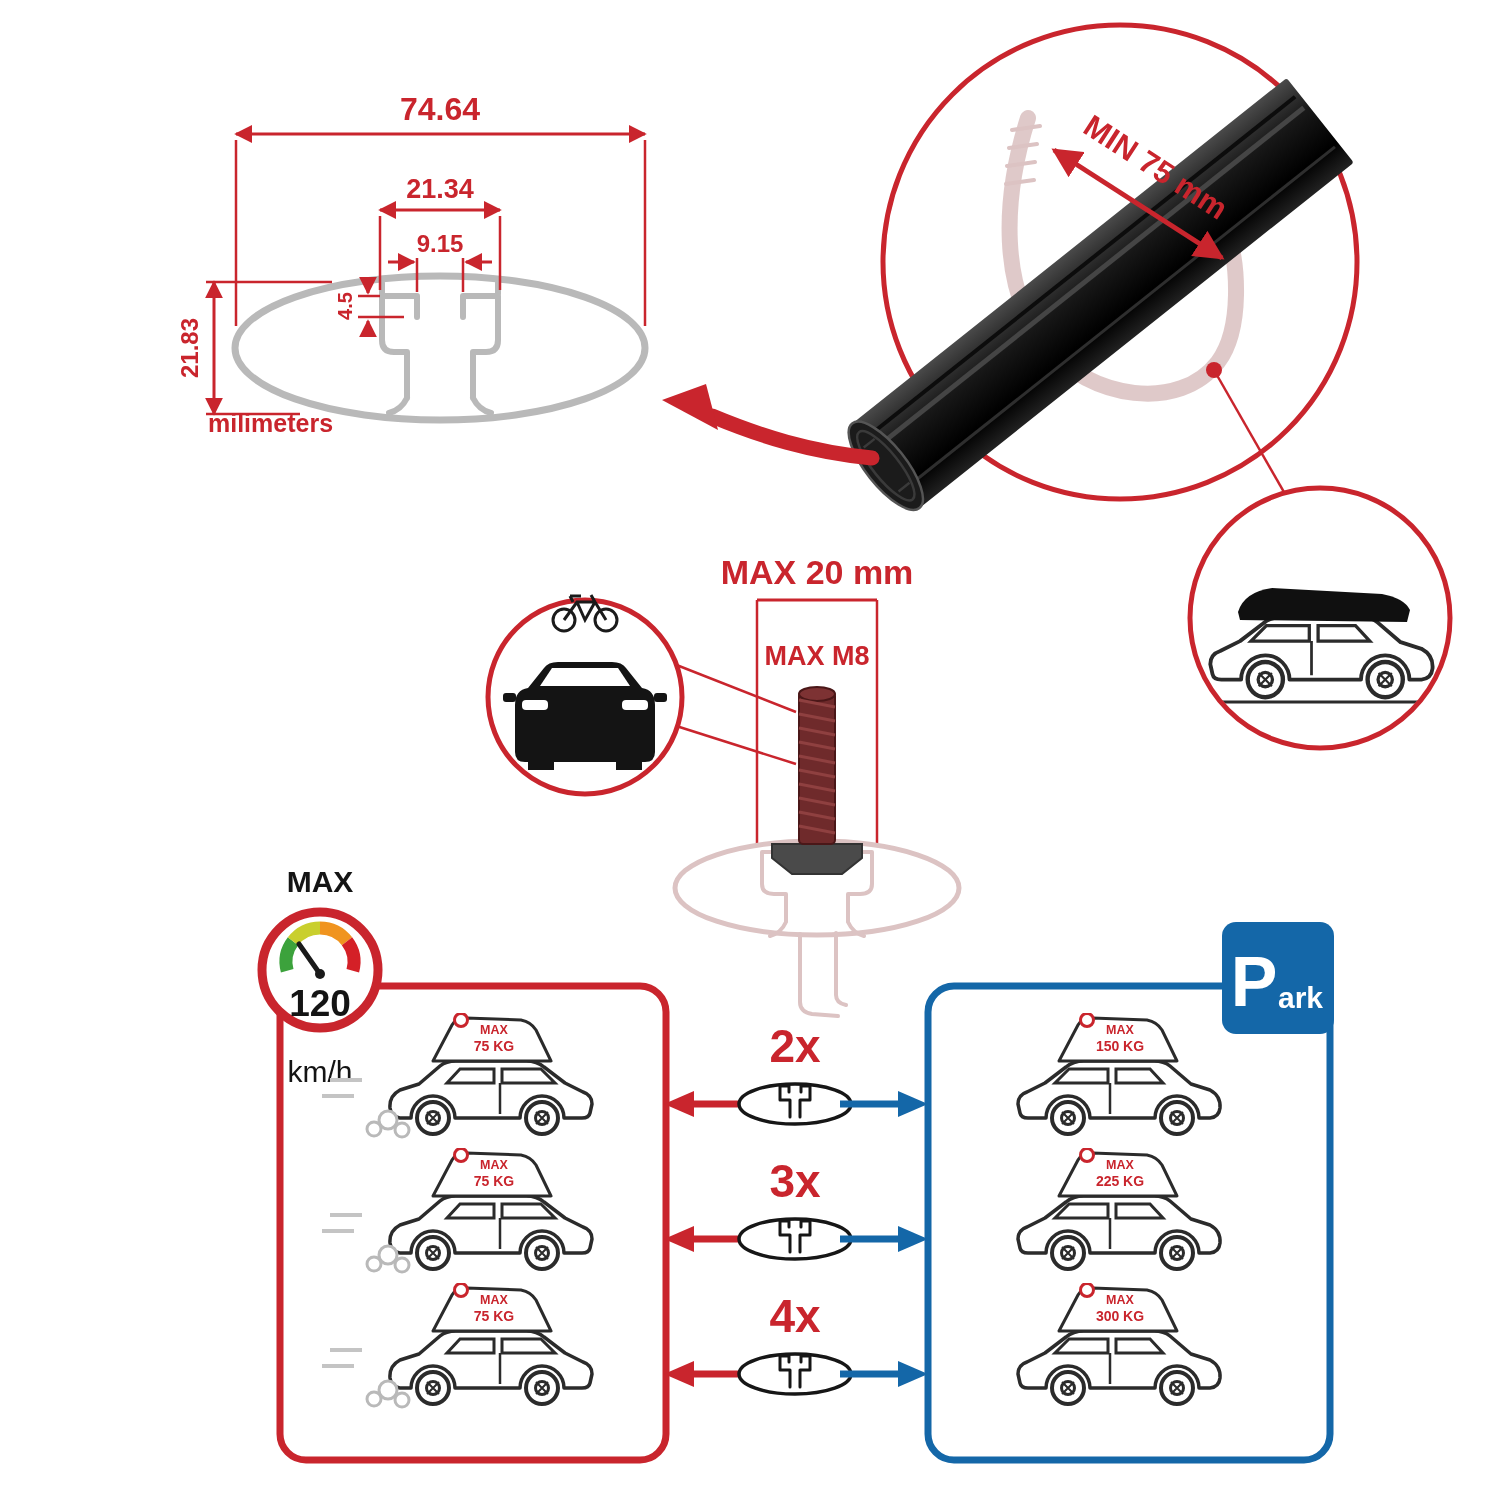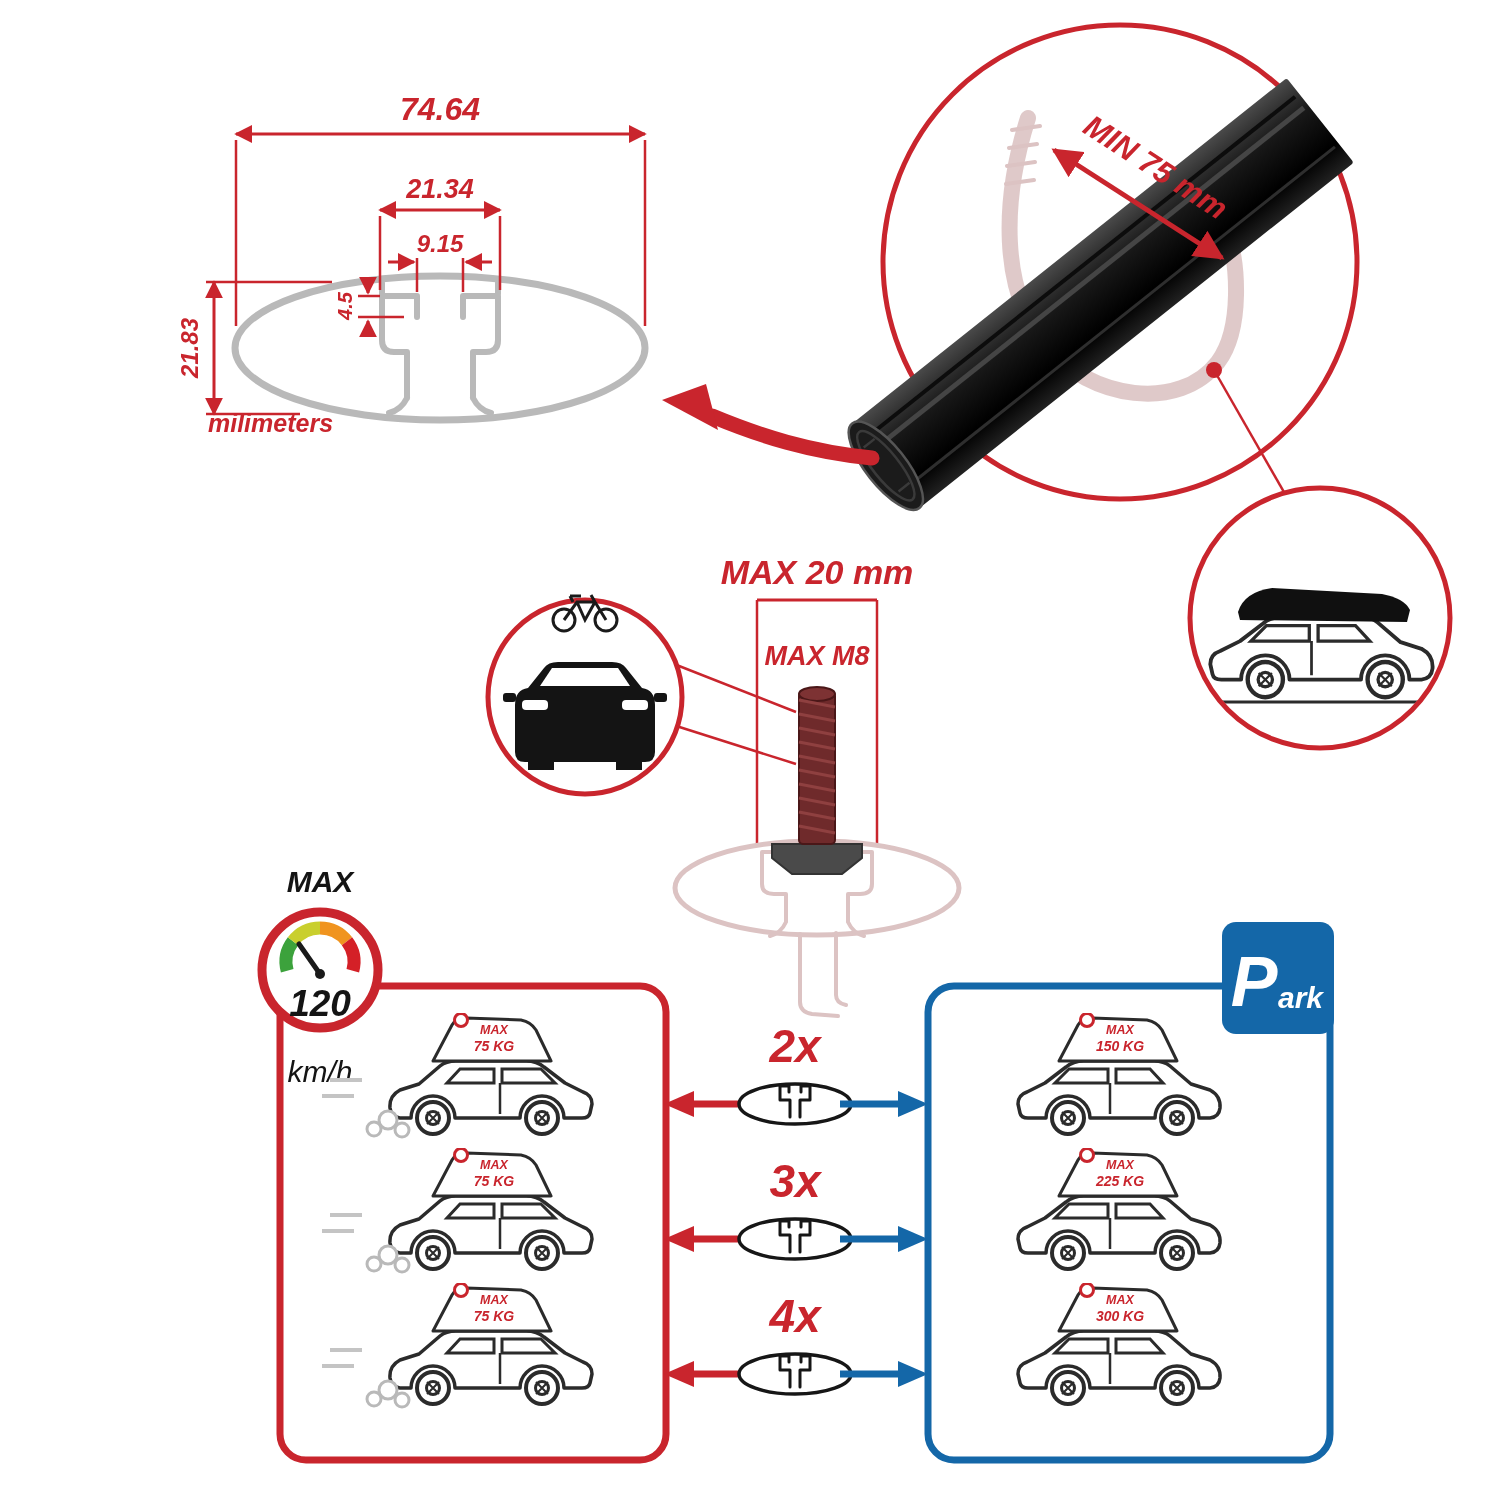--- a/index.html
+++ b/index.html
@@ -1,16 +1,16 @@
 <!DOCTYPE html>
 <html><head>
 <meta charset="utf-8">
 <style>
   html,body{margin:0;padding:0;background:#ffffff;}
-  .canvas{position:relative;width:1500px;height:1500px;background:#fff;overflow:hidden;font-style:italic;}
+  .canvas{position:relative;width:1500px;height:1500px;background:#fff;overflow:hidden;}
   svg{display:block;}
   text{font-family:"Liberation Sans", sans-serif;}
   .redtext{fill:#c9252d;font-weight:700;}
   .blktext{fill:#141414;font-weight:700;}
   .whitetext{fill:#ffffff;font-weight:700;}
   .dimline{stroke:#c9252d;stroke-width:3;fill:none;}
   .extline{stroke:#c9252d;stroke-width:2.5;fill:none;}
   .grayline{stroke:#b9b9b9;stroke-width:6;fill:none;stroke-linecap:round;stroke-linejoin:round;}
   .faded{stroke:#dcc3c3;fill:none;stroke-linecap:round;stroke-linejoin:round;}
 </style>

